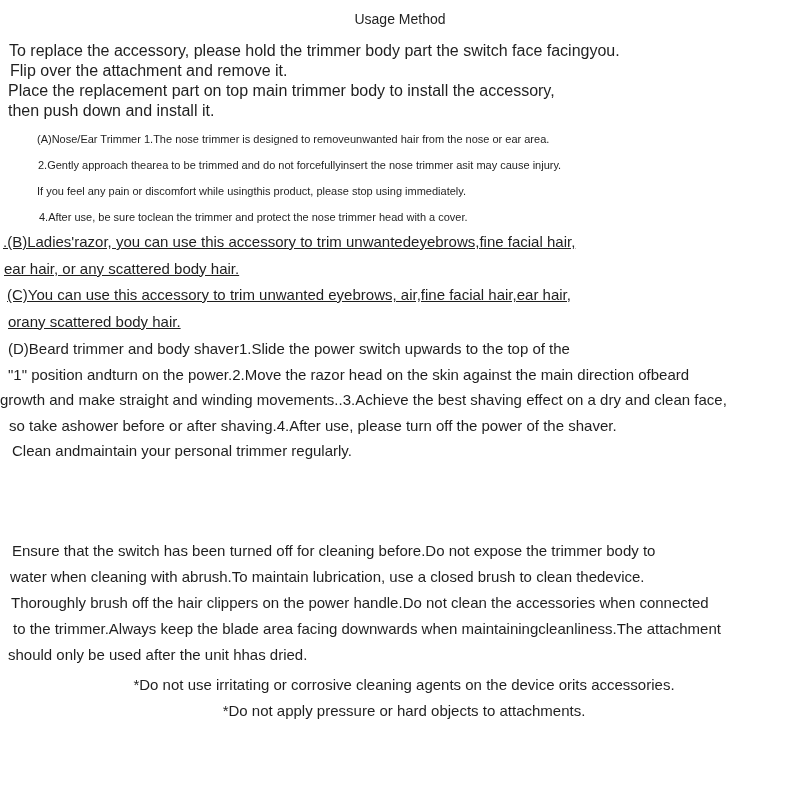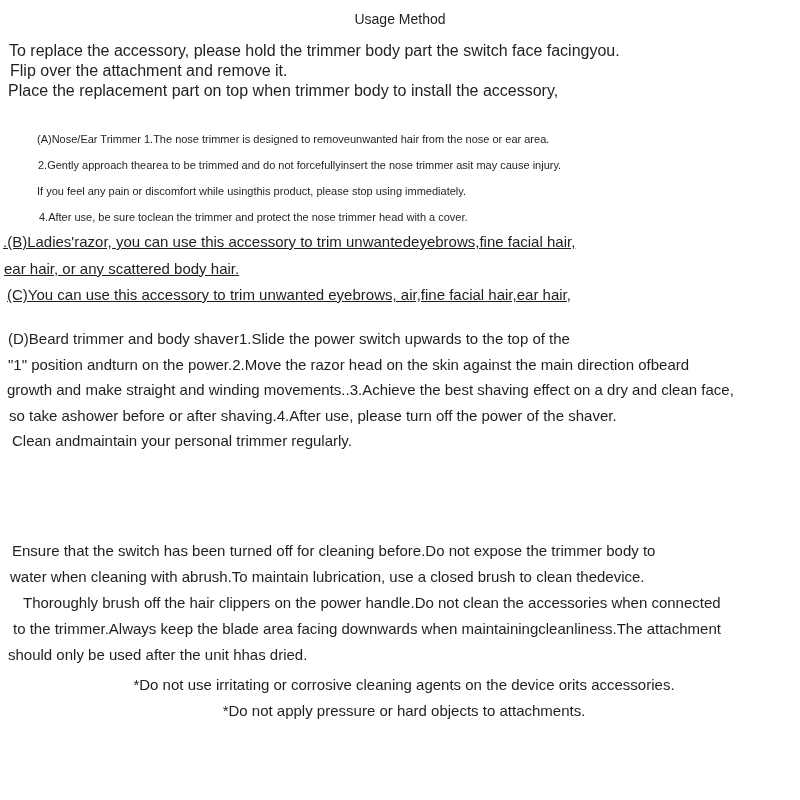--- a/index.html
+++ b/index.html
@@ -25,62 +25,64 @@
   }
   .block {
     position: absolute;
     left: 0;
     width: 800px;
   }
   .line { white-space: nowrap; }
   #intro     { top: 41px;  font-size: 16px; line-height: 20px;   }
   #nose-ear  { top: 126px; font-size: 11px; line-height: 26px; padding-left: 32px;   }
   #razors    { top: 229px; font-size: 15px; line-height: 26.5px; text-decoration: underline; }
-  #beard     { top: 326px; font-size: 15px; line-height: 25.5px; }
+  #beard     { top: 336px; font-size: 15px; line-height: 25.5px; }
   #cleaning  { top: 538px; font-size: 15px; line-height: 26px;   }
   #warnings  { top: 672px; font-size: 15px; line-height: 26px; text-align: center;   }
 </style>
 </head>
 <body>
 
 <div class="page">
 
   <h1 class="title">Usage Method</h1>
 
   <div id="intro" class="block">
     <div class="line" style="padding-left:9px">To replace the accessory, please hold the trimmer body part the switch face facingyou.</div>
     <div class="line" style="padding-left:10px">Flip over the attachment and remove it.</div>
-    <div class="line" style="padding-left:8px">Place the replacement part on top when trimmer body to install the accessory,</div>
+    <div class="line" style="padding-left:8px">Place the replacement part on top main trimmer body to install the accessory,</div>
+    <div class="line" style="padding-left:8px">then push down and install it.</div>
   </div>
 
   <div id="nose-ear" class="block">
     <div class="line" style="padding-left:5px">(A)Nose/Ear Trimmer 1.The nose trimmer is designed to removeunwanted hair from the nose or ear area.</div>
     <div class="line" style="padding-left:6px">2.Gently approach thearea to be trimmed and do not forcefullyinsert the nose trimmer asit may cause injury.</div>
     <div class="line" style="padding-left:5px">If you feel any pain or discomfort while usingthis product, please stop using immediately.</div>
     <div class="line" style="padding-left:7px">4.After use, be sure toclean the trimmer and protect the nose trimmer head with a cover.</div>
   </div>
 
   <div id="razors" class="block">
     <div class="line" style="padding-left:3px">.(B)Ladies'razor, you can use this accessory to trim unwantedeyebrows,fine facial hair,</div>
     <div class="line" style="padding-left:4px">ear hair, or any scattered body hair.</div>
     <div class="line" style="padding-left:7px">(C)You can use this accessory to trim unwanted eyebrows, air,fine facial hair,ear hair,</div>
+    <div class="line" style="padding-left:8px">orany scattered body hair.</div>
   </div>
 
   <div id="beard" class="block">
     <div class="line" style="padding-left:8px">(D)Beard trimmer and body shaver1.Slide the power switch upwards to the top of the</div>
     <div class="line" style="padding-left:8px">"1" position andturn on the power.2.Move the razor head on the skin against the main direction ofbeard</div>
-    <div class="line" style="padding-left:7px">growth and make straight and winding movements..3.Achieve the best shaving effect on a dry and clean face,</div>
+    <div class="line" style="padding-left:0">growth and make straight and winding movements..3.Achieve the best shaving effect on a dry and clean face,</div>
     <div class="line" style="padding-left:9px">so take ashower before or after shaving.4.After use, please turn off the power of the shaver.</div>
     <div class="line" style="padding-left:12px">Clean andmaintain your personal trimmer regularly.</div>
   </div>
 
   <div id="cleaning" class="block">
     <div class="line" style="padding-left:12px">Ensure that the switch has been turned off for cleaning before.Do not expose the trimmer body to</div>
     <div class="line" style="padding-left:10px">water when cleaning with abrush.To maintain lubrication, use a closed brush to clean thedevice.</div>
-    <div class="line" style="padding-left:23px">Thoroughly brush off the hair clippers on the power handle.Do not clean the accessories when connected</div>
+    <div class="line" style="padding-left:11px">Thoroughly brush off the hair clippers on the power handle.Do not clean the accessories when connected</div>
     <div class="line" style="padding-left:13px">to the trimmer.Always keep the blade area facing downwards when maintainingcleanliness.The attachment</div>
     <div class="line" style="padding-left:8px">should only be used after the unit hhas dried.</div>
   </div>
 
   <div id="warnings" class="block">
     <div class="line" style="padding-left:8px">*Do not use irritating or corrosive cleaning agents on the device orits accessories.</div>
     <div class="line" style="padding-left:8px">*Do not apply pressure or hard objects to attachments.</div>
   </div>
 
 </div>

